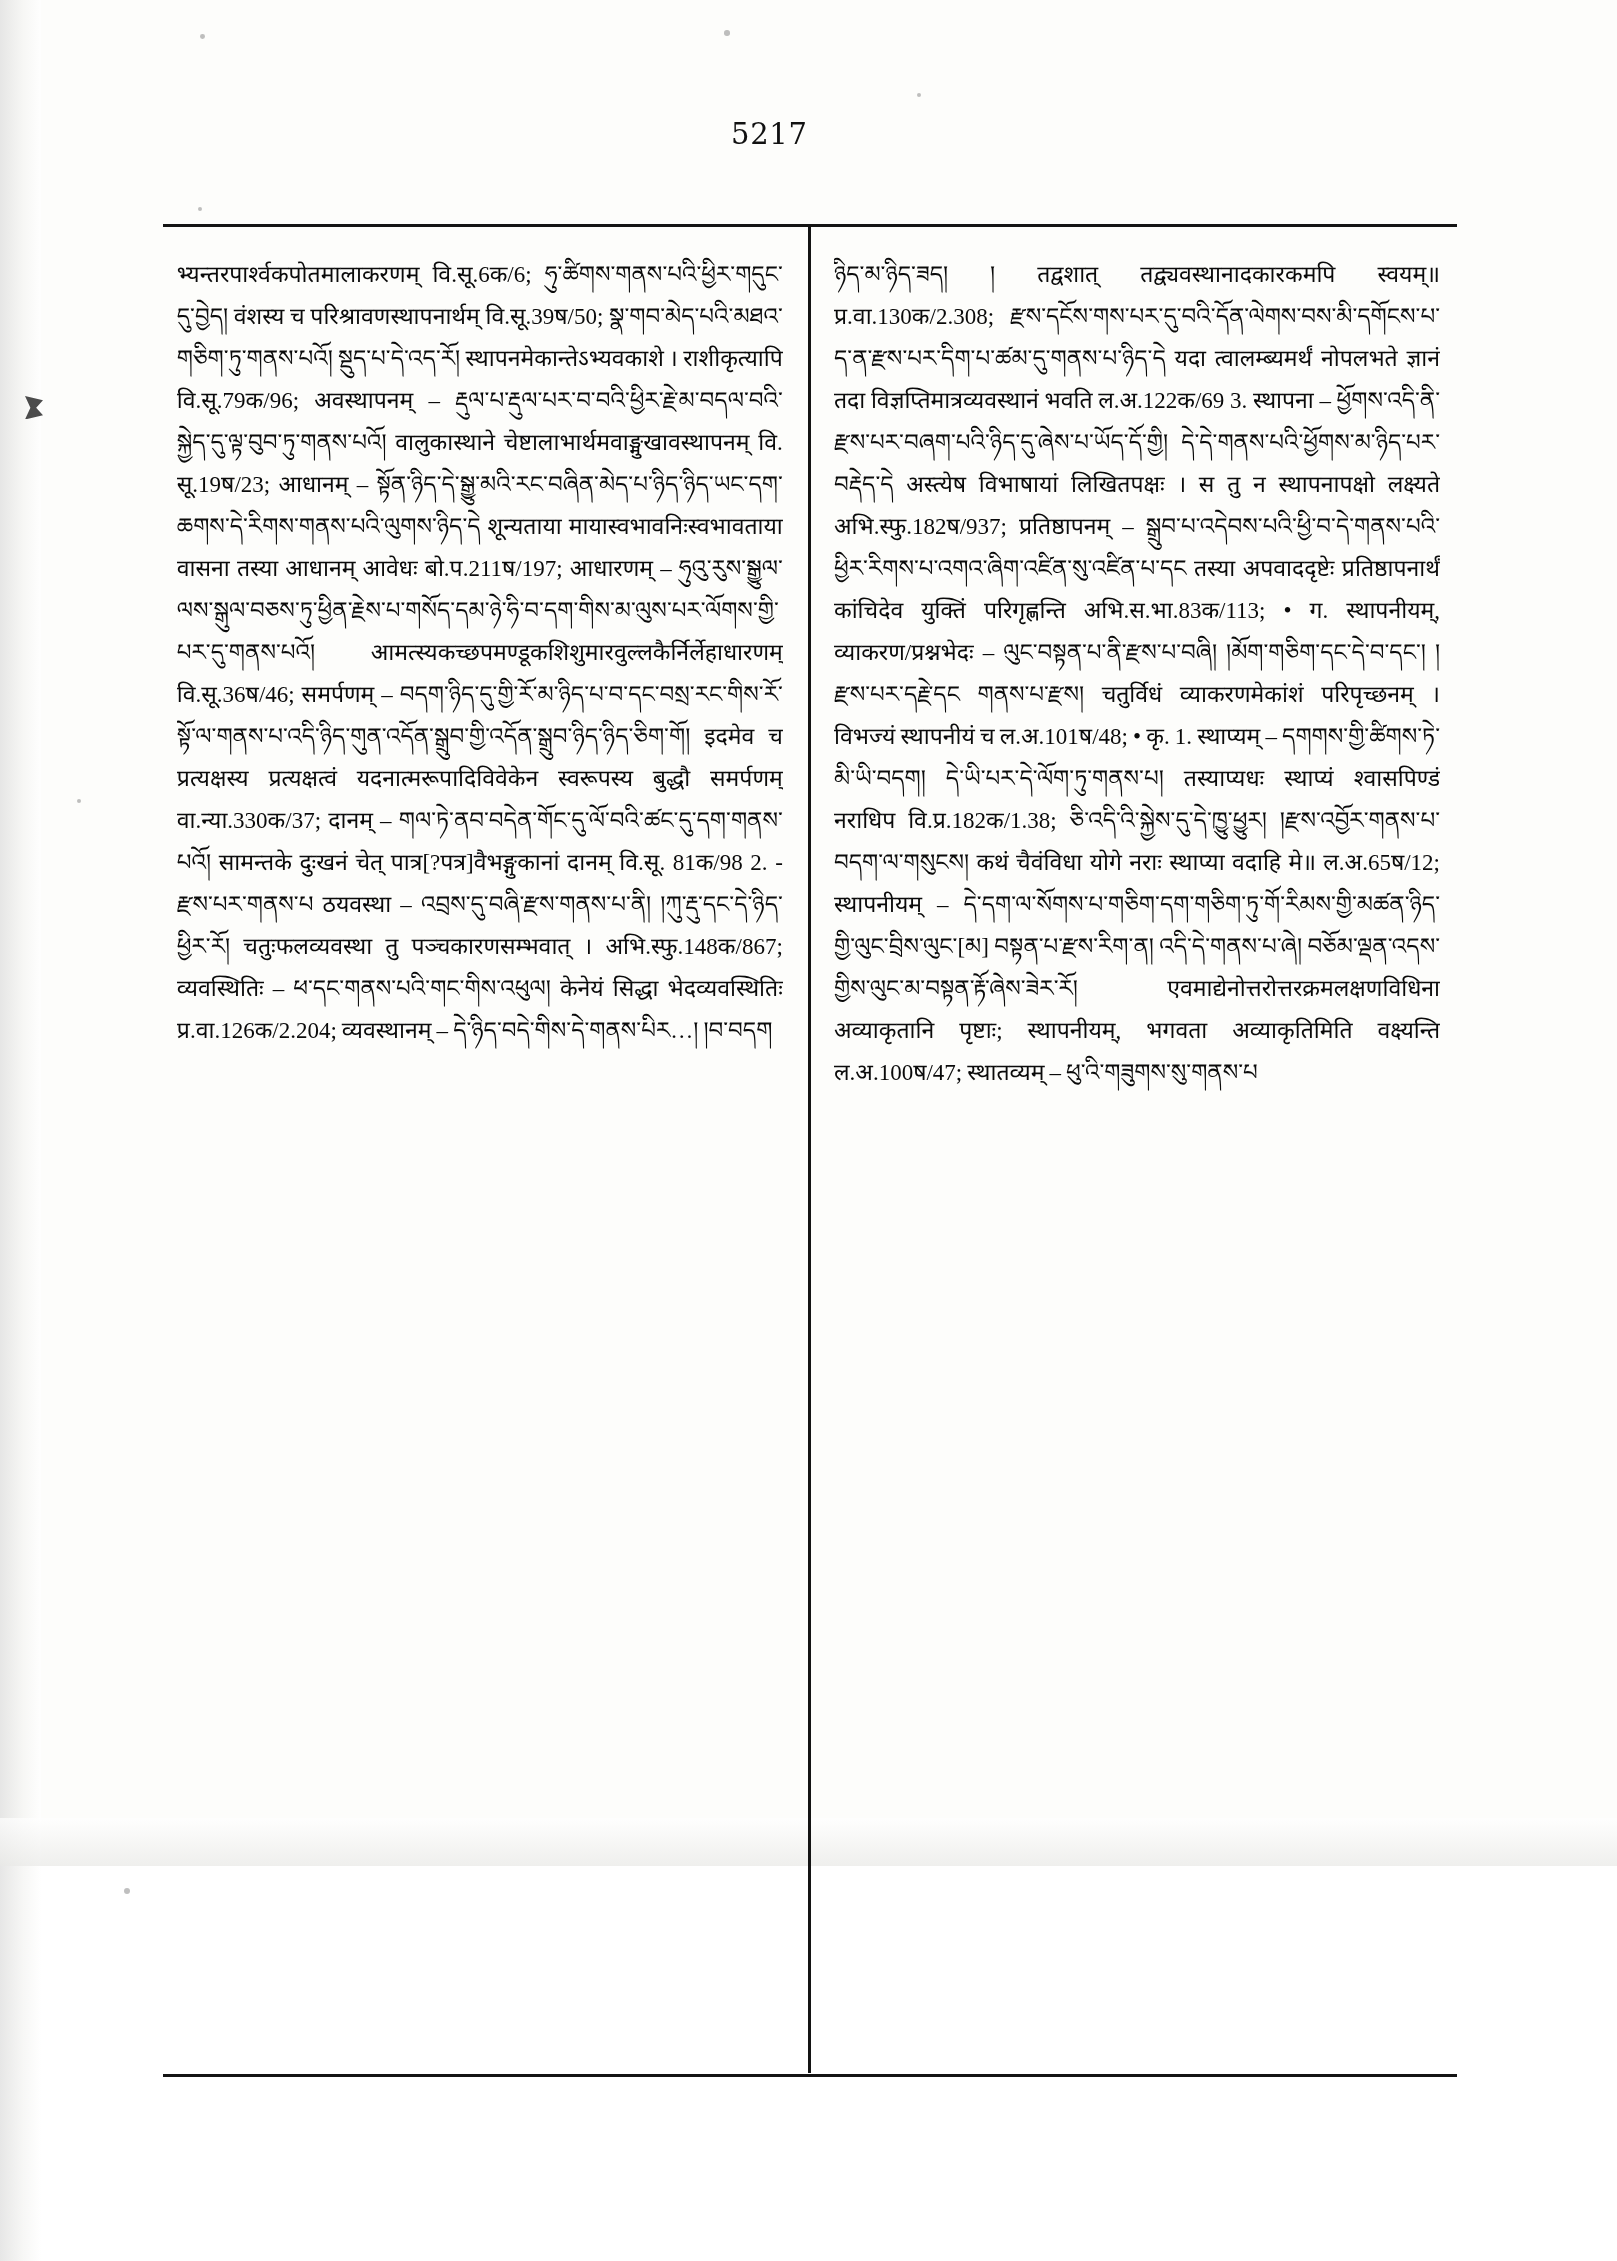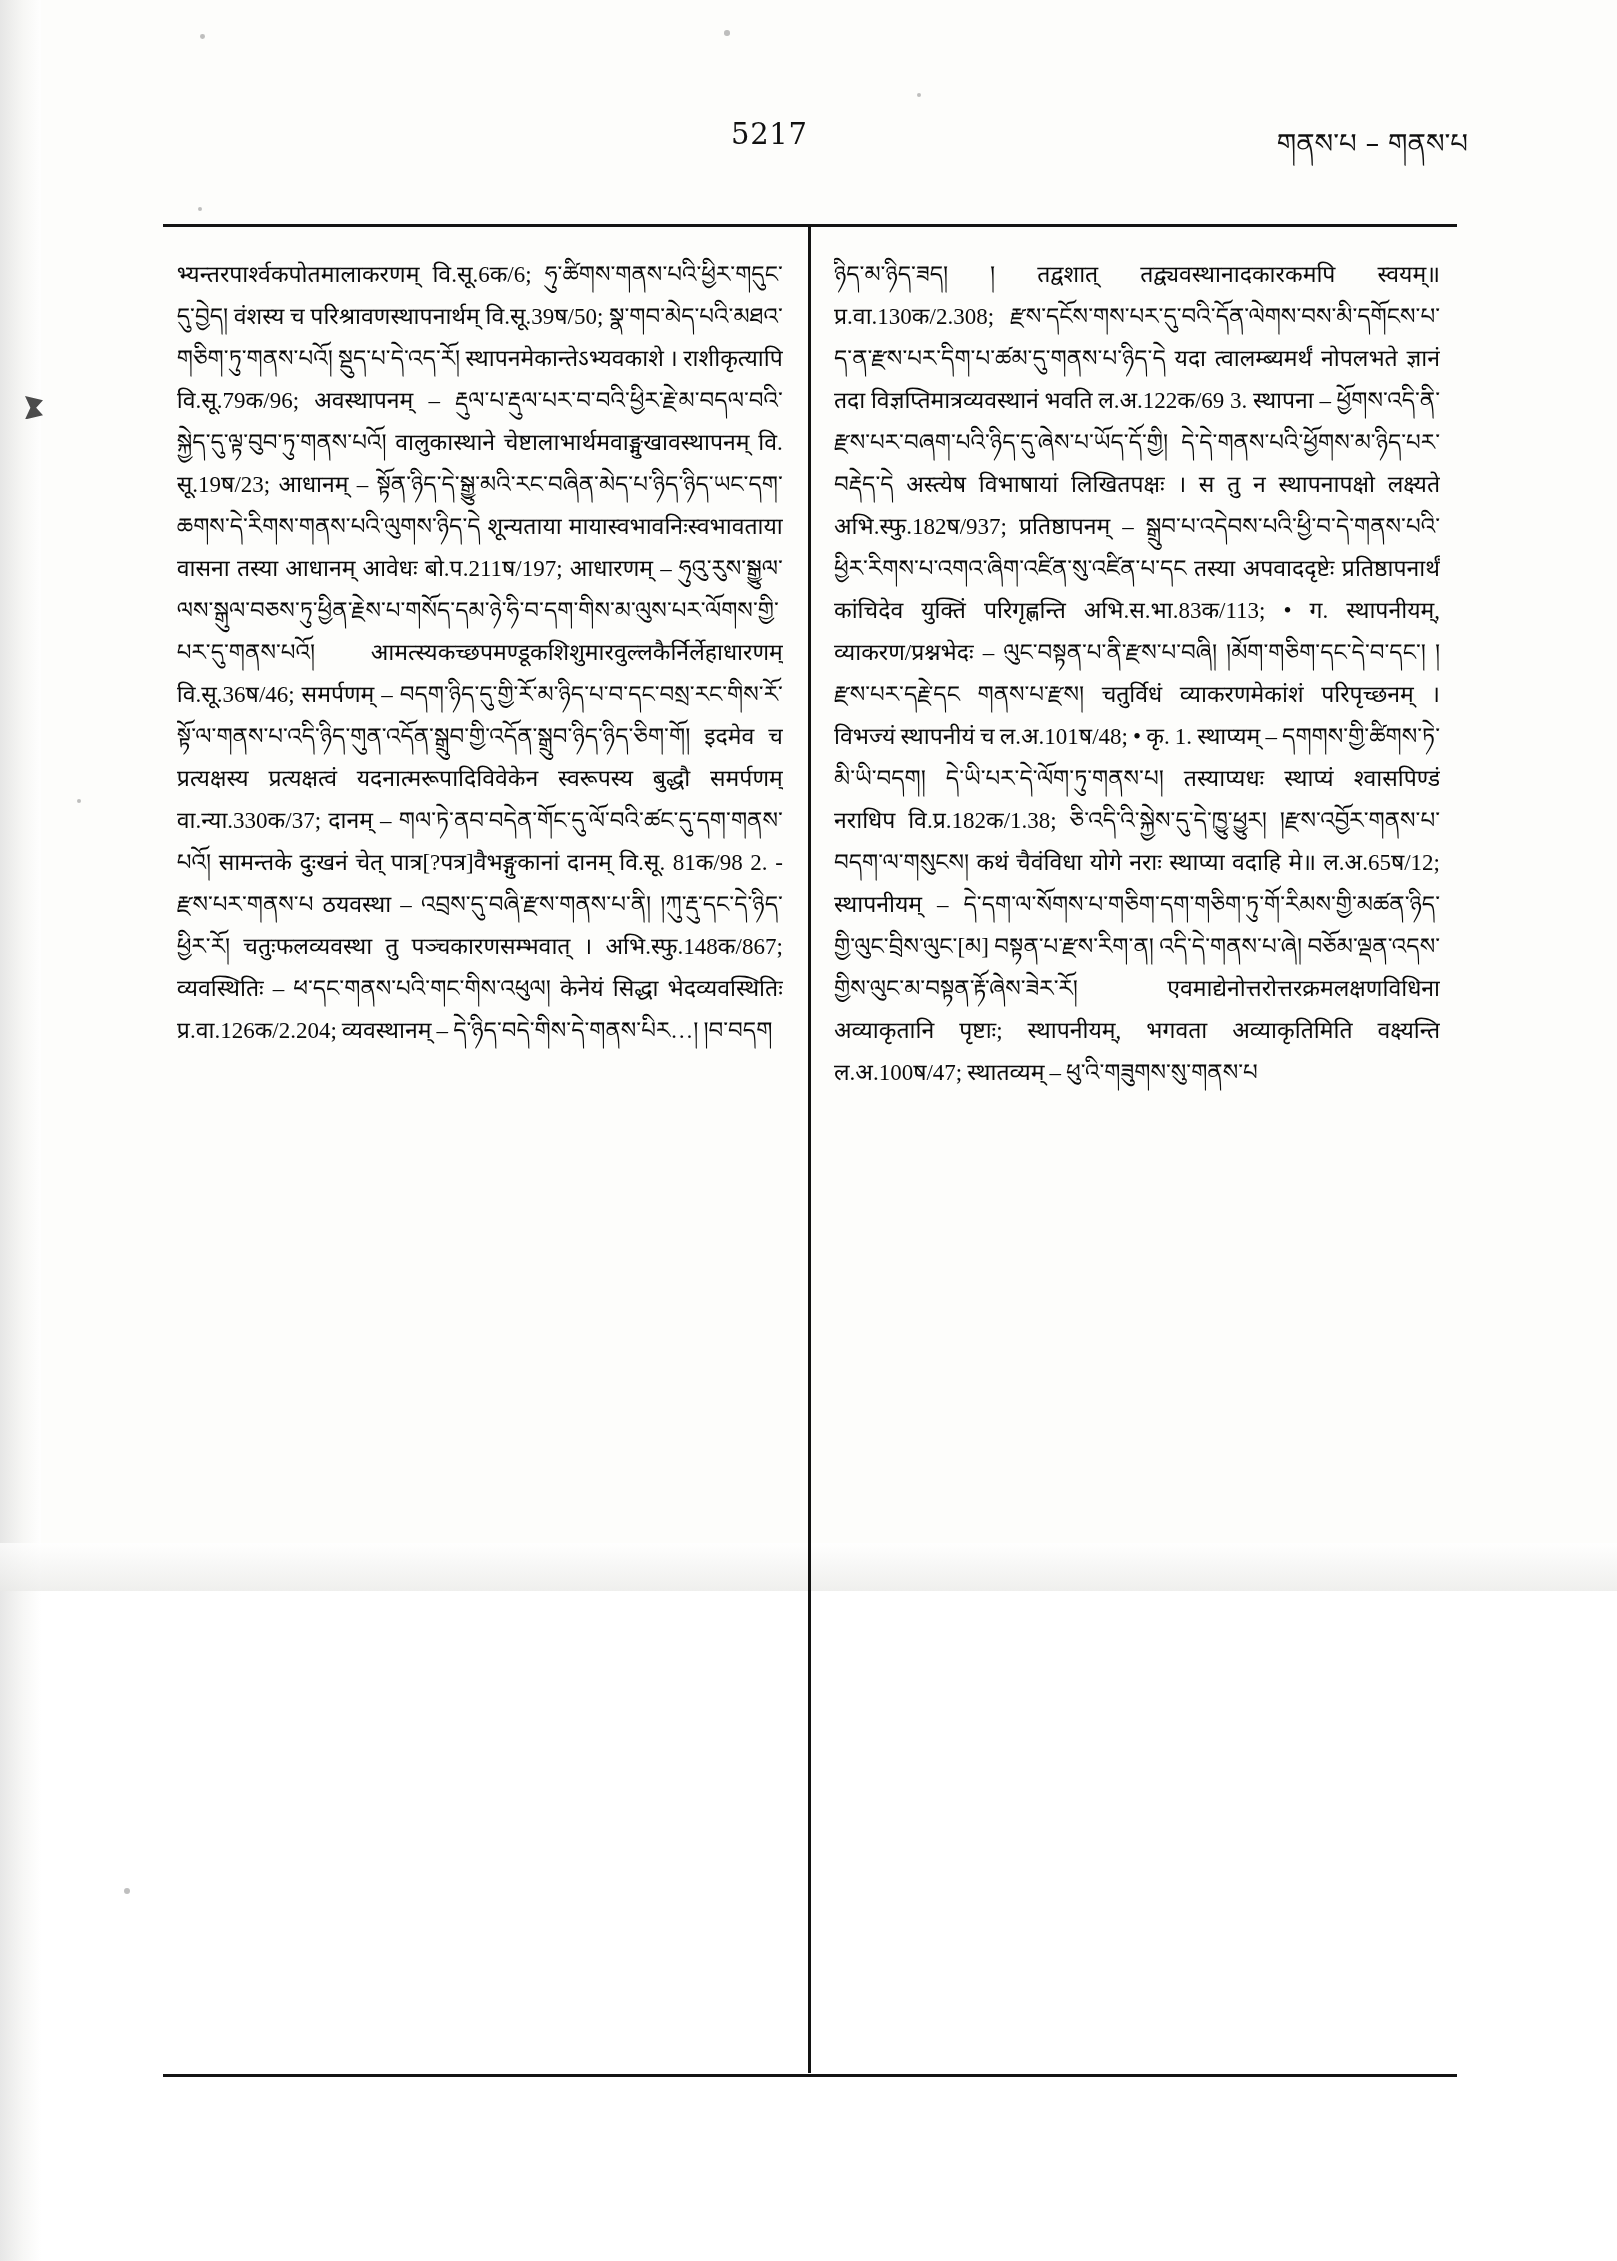--- a/index.html
+++ b/index.html
@@ -13,21 +13,21 @@
     font-family: "DejaVu Sans", sans-serif;
     color: #050505;
     position: relative;
     overflow: hidden;
   }
 
   .page {
     position: absolute;
     left: 0; top: 0;
     width: 1618px;
-    height: 1591px;
+    height: 1866px;
     background: #fdfdfb;
   }
 
   
   .scan-edge-left {
     position: absolute;
     left: 0; top: 0;
     width: 41px; height: 2261px;
     background: linear-gradient(to right, #dedede 0%, #f4f4f2 55%, #ffffff 100%);
     opacity: .75;
@@ -152,21 +152,20 @@
 
   <div class="speck" style="left:200px; top:34px; width:4.8px; height:4.8px;"></div>
   <div class="speck" style="left:724px; top:30px; width:5.5px; height:5.5px;"></div>
   <div class="speck" style="left:917px; top:93px; width:4.1px; height:4.1px;"></div>
   <div class="speck" style="left:198px; top:207px; width:4.1px; height:4.1px;"></div>
   <div class="speck" style="left:124px; top:1888px; width:6.2px; height:6.2px;"></div>
   <div class="speck" style="left:77px; top:799px; width:4.1px; height:4.1px;"></div>
 
   <div class="header">
     <div class="page-number">5217</div>
-    <div class="running-head">གནས་པ – གནས་པ</div>
   </div>
 
   <div class="rule-top"></div>
   <div class="rule-mid"></div>
   <div class="rule-bottom"></div>
 
   <div class="columns">
     <div class="col col-left">
       <p class="last">भ्यन्तरपार्श्वकपोतमालाकरणम् वि.सू.6क/6; ཧུ་ཚིགས་གནས་པའི་ཕྱིར་གདུང་དུ་བྱེད། वंशस्य च परिश्रावणस्थापनार्थम् वि.सू.39ष/50; སྣ་གབ་མེད་པའི་མཐའ་གཅིག་ཏུ་གནས་པའོ། སྡུད་པ་དེ་འད་རོ། स्थापनमेकान्तेऽभ्यवकाशे । राशीकृत्यापि वि.सू.79क/96; अवस्थापनम् – རྡུལ་པ་རྡུལ་པར་བ་བའི་ཕྱིར་རྗེ་མ་བདལ་བའི་སྐྱེད་དུ་ལྟ་བུབ་ཏུ་གནས་པའོ། वालुकास्थाने चेष्टालाभार्थमवाङ्मुखावस्थापनम् वि. सू.19ष/23; आधानम् – སྟོན་ཉིད་དེ་སྒྱུ་མའི་རང་བཞིན་མེད་པ་ཉིད་ཉིད་ཡང་དག་ཆགས་དེ་རིགས་གནས་པའི་ལུགས་ཉིད་དེ शून्यताया मायास्वभावनिःस्वभावताया वासना तस्या आधानम् आवेधः बो.प.211ष/197; आधारणम् – ཧུའུ་རུས་སྒྱུལ་ལས་སྒུལ་བཅས་ཏུ་ཕྱིན་རྗེས་པ་གསོད་དམ་ཉེ་ཧི་བ་དག་གིས་མ་ལུས་པར་ལོགས་གྱི་པར་དུ་གནས་པའོ། आमत्स्यकच्छपमण्डूकशिशुमारवुल्लकैर्निर्लेहाधारणम् वि.सू.36ष/46; समर्पणम् – བདག་ཉིད་དུ་གྱི་རོ་མ་ཉིད་པ་བ་དང་བསྲ་རང་གིས་རོ་སྟོ་ལ་གནས་པ་འདི་ཉིད་གུན་འདོན་སྒྲུབ་གྱི་འདོན་སྒྲུབ་ཉིད་ཉིད་ཅིག་གོ། इदमेव च प्रत्यक्षस्य प्रत्यक्षत्वं यदनात्मरूपादिविवेकेन स्वरूपस्य बुद्धौ समर्पणम् वा.न्या.330क/37; दानम् – གལ་ཏེ་ནབ་བདེན་གོང་དུ་ལོ་བའི་ཚང་དུ་དག་གནས་པའོ། सामन्तके दुःखनं चेत् पात्र[?पत्र]वैभङ्गुकानां दानम् वि.सू. 81क/98   2. - རྫས་པར་གནས་པ ठयवस्था – འབྲས་དུ་བཞི་རྫས་གནས་པ་ནི། །ཀུ་རྡུ་དང་དེ་ཉིད་ཕྱིར་རོ། चतुःफलव्यवस्था तु पञ्चकारणसम्भवात् । अभि.स्फु.148क/867; व्यवस्थितिः – ཕ་དང་གནས་པའི་གང་གིས་འཕུལ། केनेयं सिद्धा भेदव्यवस्थितिः प्र.वा.126क/2.204; व्यवस्थानम् – དེ་ཉིད་བདེ་གིས་དེ་གནས་པིར…། །བ་བདག</p>
     </div>

